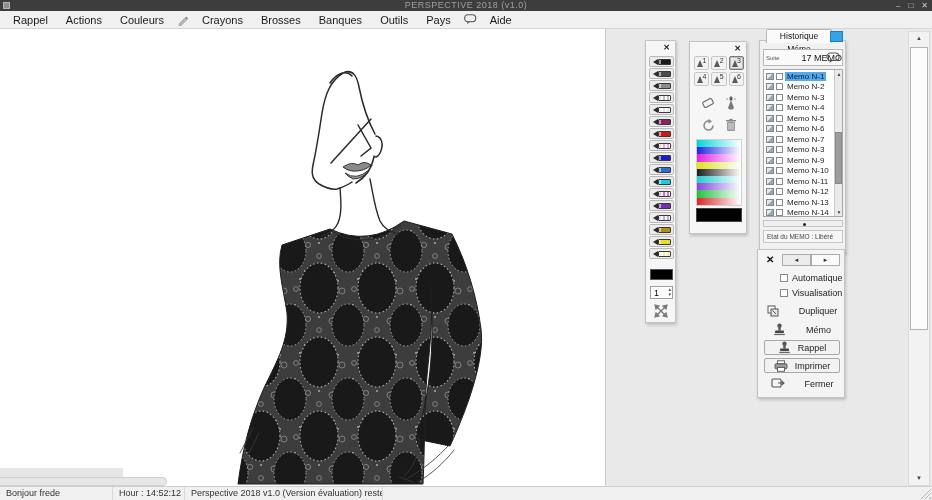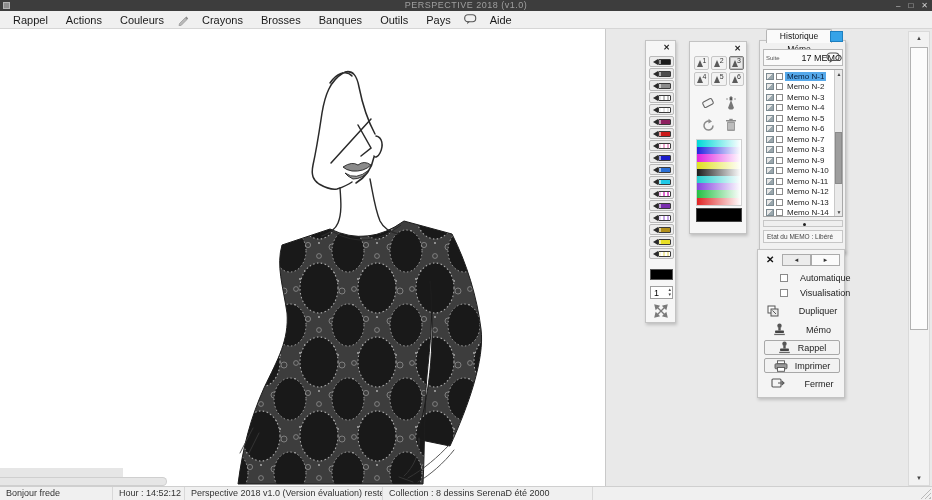--- a/index.html
+++ b/index.html
@@ -78,21 +78,21 @@
   .memo-divider { position:absolute; left:3px; top:179px; width:80px; height:7px; background:#efefef; border:1px solid #c6c6c6; }
   .memo-divider::after { content:""; position:absolute; left:50%; top:2px; width:3px; height:3px; background:#222; border-radius:50%; }
   .memo-status { position:absolute; left:3px; top:189px; width:80px; height:13px; background:#f6f6f6; border:1px solid #c6c6c6; font-size:6.5px; color:#444; line-height:12px; padding-left:3px; white-space:nowrap; overflow:hidden; }
 
   
   .control-panel { left:757px; top:220px; width:88px; height:149px; background:#f4f4f4; }
   .cp-close { position:absolute; left:8px; top:4px; font-size:10px; font-weight:bold; color:#111; }
   .cp-nav { position:absolute; left:24px; top:4px; display:flex; }
   .cp-nav button { width:29px; height:12px; font-size:6px; color:#333; background:#ececec; border:1px solid #ababab; line-height:9px; }
   .cp-nav button.next { background:#fbfbfb; }
-  .cp-check { position:absolute; left:22px; display:flex; align-items:center; gap:12px; font-size:9px; color:#222; }
+  .cp-check { position:absolute; left:22px; display:flex; align-items:center; gap:4px; font-size:9px; color:#222; }
   .cp-check .box { width:8px; height:8px; background:#fff; border:1px solid #8a8a8a; }
   .cp-row { position:absolute; left:10px; width:68px; display:flex; align-items:center; gap:20px; font-size:9px; color:#222; justify-content:center; }
   .cp-btn { position:absolute; left:6px; width:76px; height:15px; background:#f2f2f2; border:1px solid #a8a8a8; border-radius:2px; display:flex; align-items:center; justify-content:center; gap:7px; font-size:9px; color:#222; }
 
   
   .vscroll { position:absolute; left:908px; top:2px; width:22px; height:455px; background:#f2f2f2; border:1px solid #dadada; }
   .vscroll .btn { position:absolute; left:0; width:20px; height:13px; text-align:center; font-size:6px; color:#444; line-height:13px; }
   .vscroll .btn.up { top:0; } .vscroll .btn.down { bottom:0; }
   .vscroll .vthumb { position:absolute; left:1px; top:15px; width:18px; height:283px; background:#fcfcfc; border:1px solid #b2b2b2; }
 
@@ -549,17 +549,16 @@
       <span class="btn up">▲</span>
       <span class="vthumb"></span>
       <span class="btn down">▼</span>
     </div>
   </div>
 
   <div class="statusbar">
     <span class="sb-seg sb-1">Bonjour frede</span>
     <span class="sb-seg sb-2">Hour : 14:52:12</span>
     <span class="sb-seg sb-3">Perspective 2018 v1.0 (Version évaluation) reste ( 30 jours)</span>
-    <span class="sb-seg sb-4">Collection :  8 dessins SerenaD été 2000</span>
     <span class="grip"></span>
   </div>
 
 </div>
 
 </body></html>

